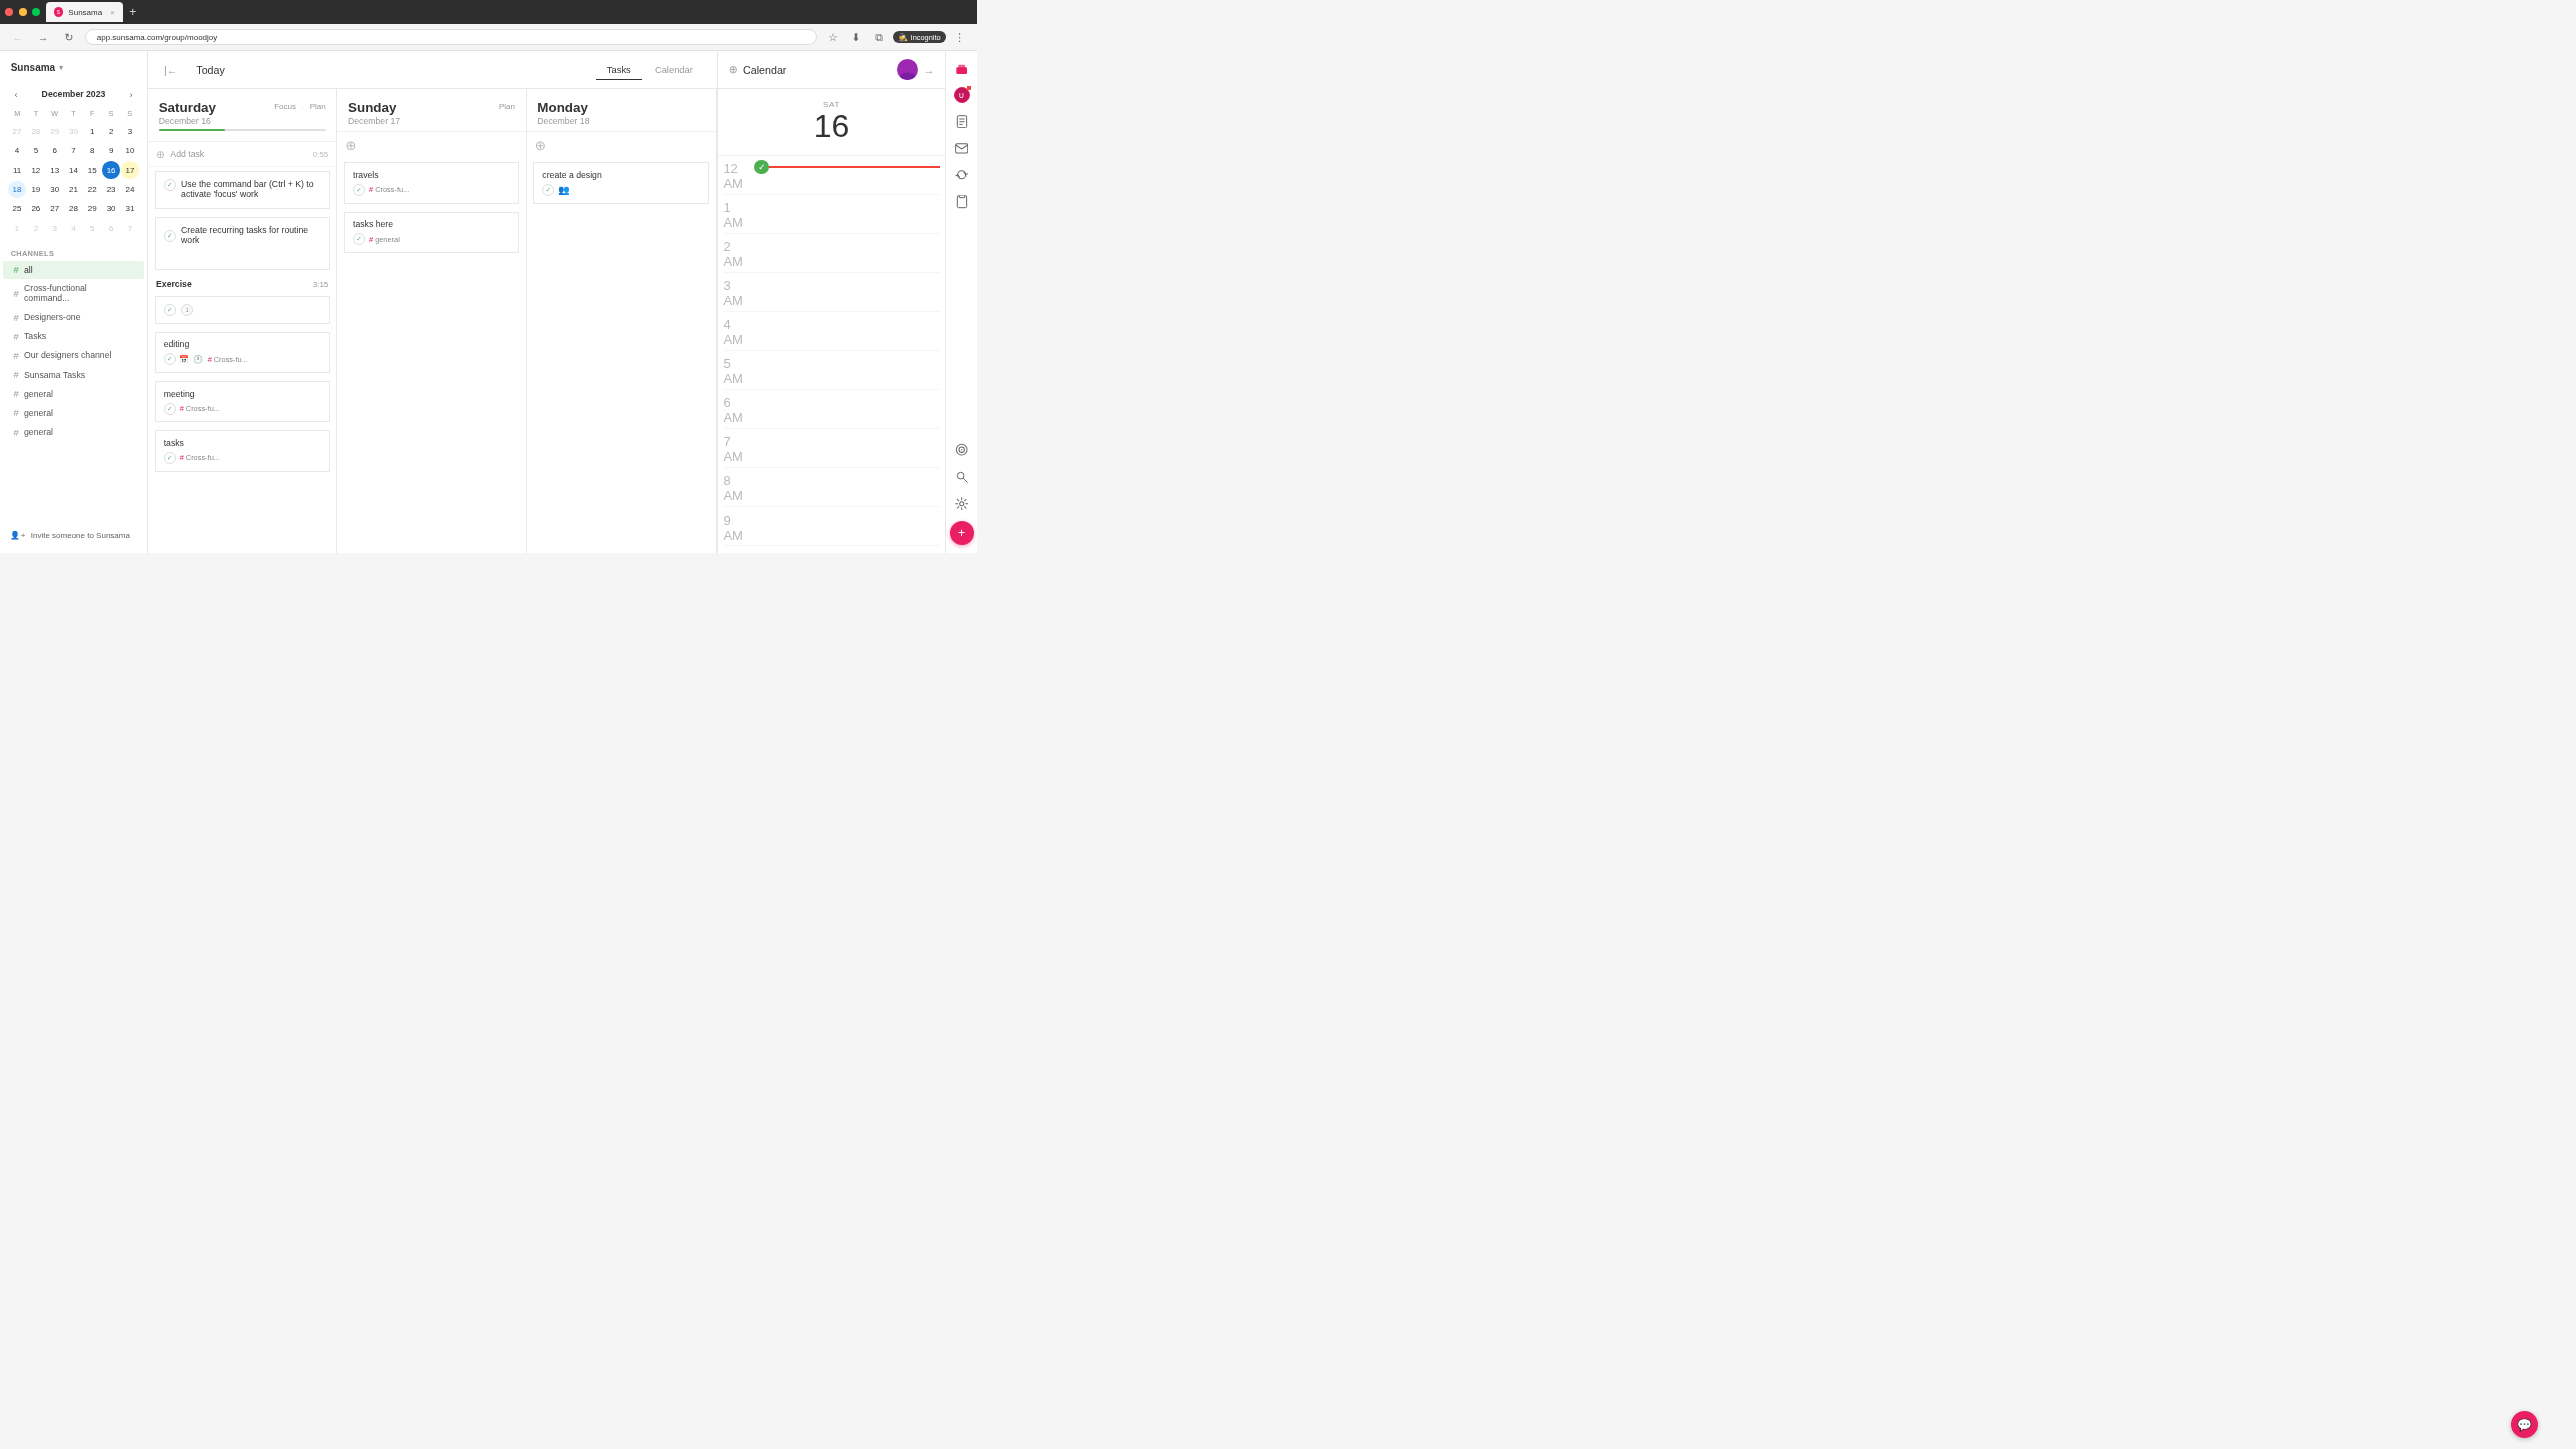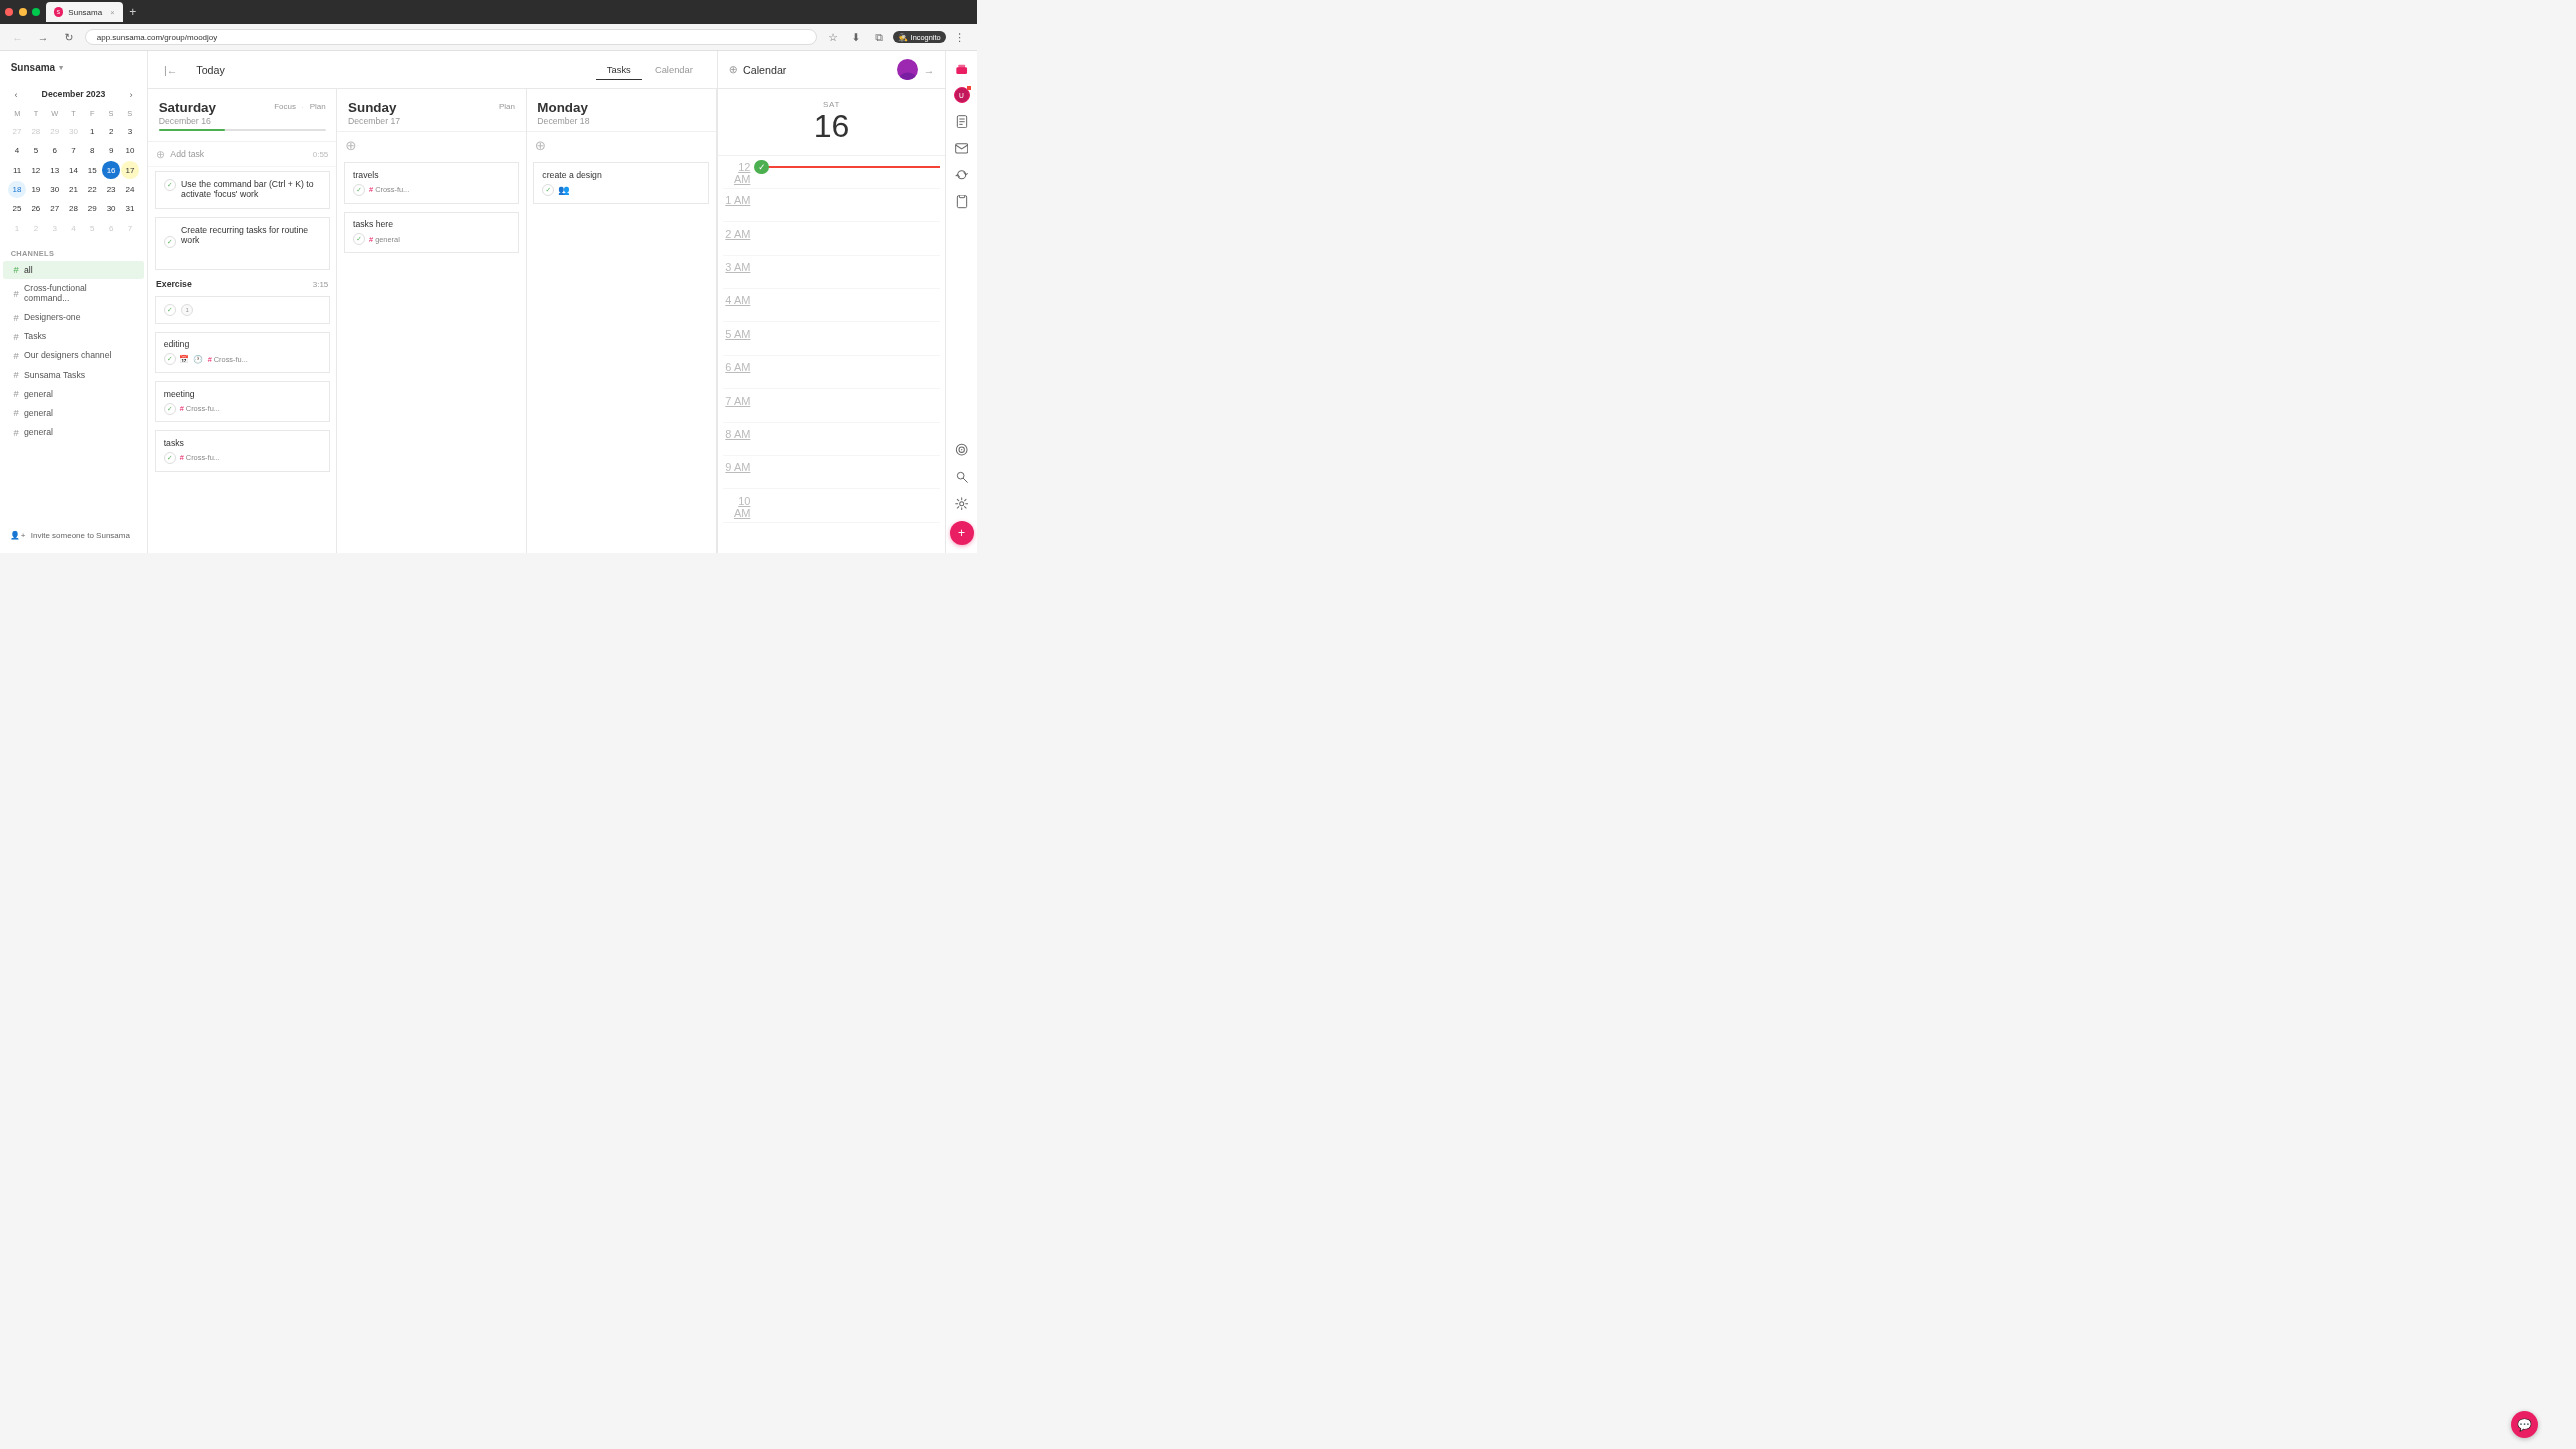--- a/index.html
+++ b/index.html
@@ -106,21 +106,21 @@
     .cal-panel-title { font-size: 10.7px; font-weight: 500; color: #333; flex: 1; }
     .cal-panel-avatar { width: 21.5px; height: 21.5px; border-radius: 50%; background: #9c27b0; display: flex; align-items: center; justify-content: center; color: white; font-size: 8.7px; overflow: hidden; }
     .cal-panel-nav { color: #999; cursor: pointer; font-size: 10.7px; }
 
     .cal-date-display { text-align: center; padding: 10.7px 5.4px; border-bottom: 0.7px solid #f0f0f0; }
     .cal-date-weekday { font-size: 8px; color: #999; text-transform: uppercase; letter-spacing: 0.7px; }
     .cal-date-number { font-size: 32px; font-weight: 300; color: #333; line-height: 1.1; }
 
     .timeline { flex: 1; overflow-y: auto; padding: 0 5.4px; position: relative; }
     .timeline-row { display: flex; align-items: flex-start; gap: 5.4px; min-height: 29.5px; border-bottom: 0.7px solid #f5f5f5; padding: 2.7px 0; }
-    .timeline-label { width: 27px; font-size: 11px; color: #bbb; text-align: right; padding-top: 2.7px; flex-shrink: 0; text-decoration: underline; }
+    .timeline-label { width: 27px; font-size: 13px; color: #bbb; padding-top: 2.7px; flex-shrink: 0; }
     .timeline-content { flex: 1; position: relative; min-height: 27px; }
 
     
     .icon-rail { width: 32px; background: #fff; border-left: 0.7px solid #e8e8e8; display: flex; flex-direction: column; align-items: center; padding: 5.4px 0; gap: 2.7px; }
     .rail-icon { width: 24px; height: 24px; display: flex; align-items: center; justify-content: center; border-radius: 5.4px; cursor: pointer; color: #666; font-size: 12px; }
     .rail-icon.active { color: #e91e63; }
     .rail-icon-spacer { flex: 1; }
   </style>
 </head>
 <body>
@@ -321,21 +321,21 @@
         <div class="task-card">
           <div style="display:flex; gap:5.4px; align-items:flex-start;">
             <div class="task-check">
               <span class="task-check-icon">✓</span>
             </div>
             <div class="task-title">Use the command bar (Ctrl + K) to activate 'focus' work</div>
           </div>
         </div>
 
         <div class="task-card">
-          <div style="display:flex; gap:5.4px; align-items:flex-end;">
+          <div style="display:flex; gap:5.4px; align-items:center;">
             <div class="task-check">
               <span class="task-check-icon">✓</span>
             </div>
             <div class="task-title">Create recurring tasks for routine work</div>
           </div>
           <div style="display:flex; gap:5.4px; padding-left:17.4px; margin-top:2.7px;">
             <div class="task-check" style="border:none; width:12px; height:12px;"></div>
           </div>
         </div>
 

